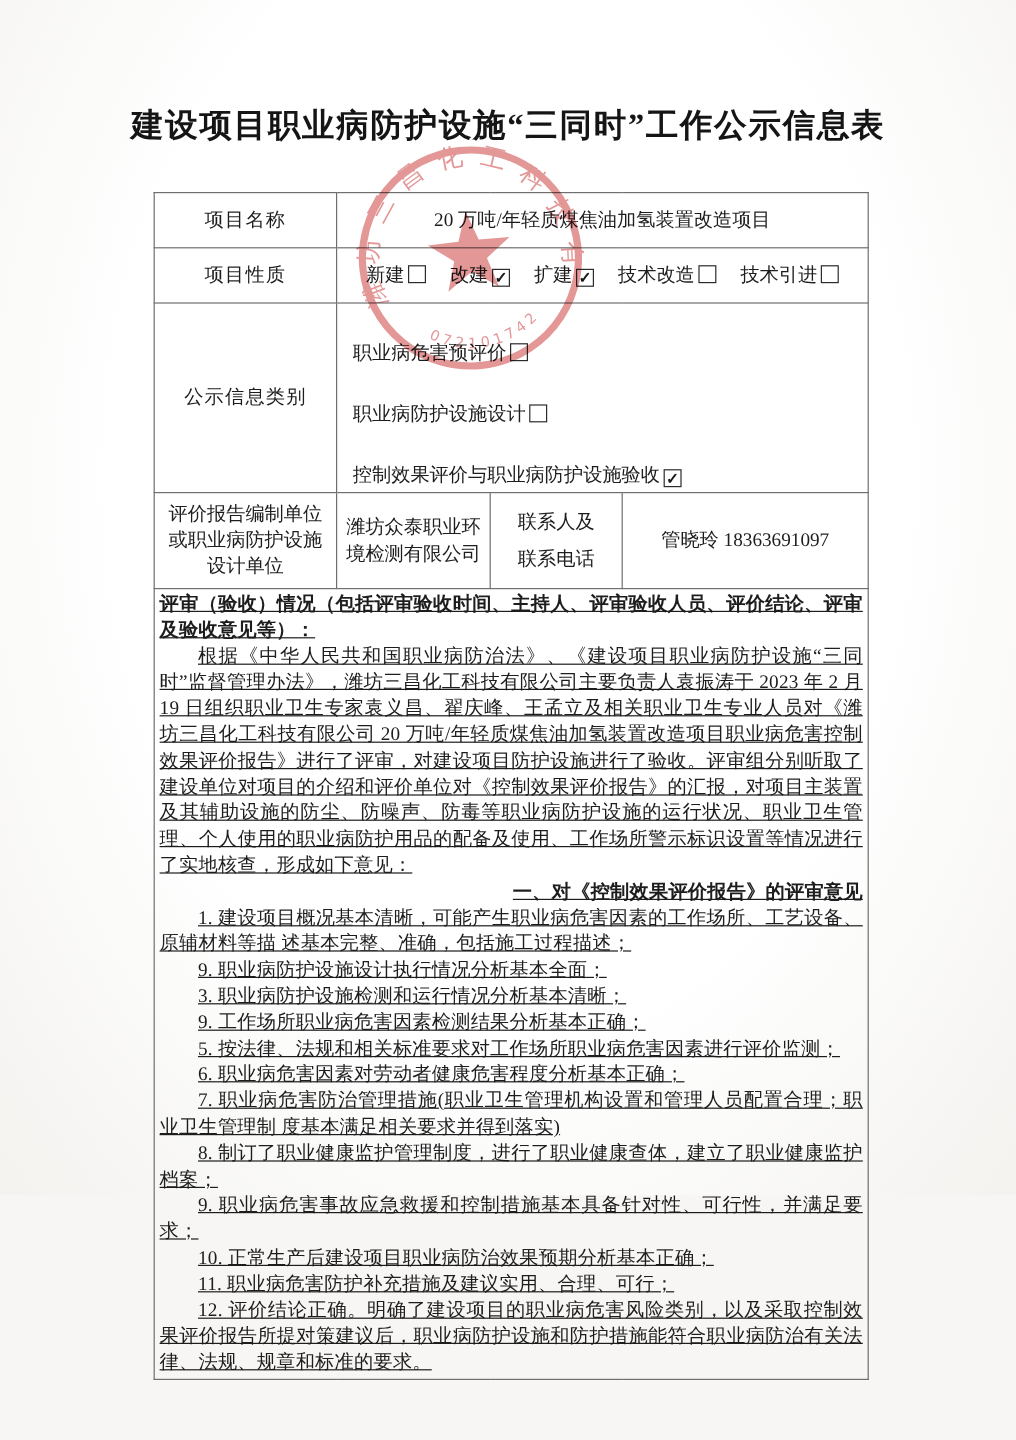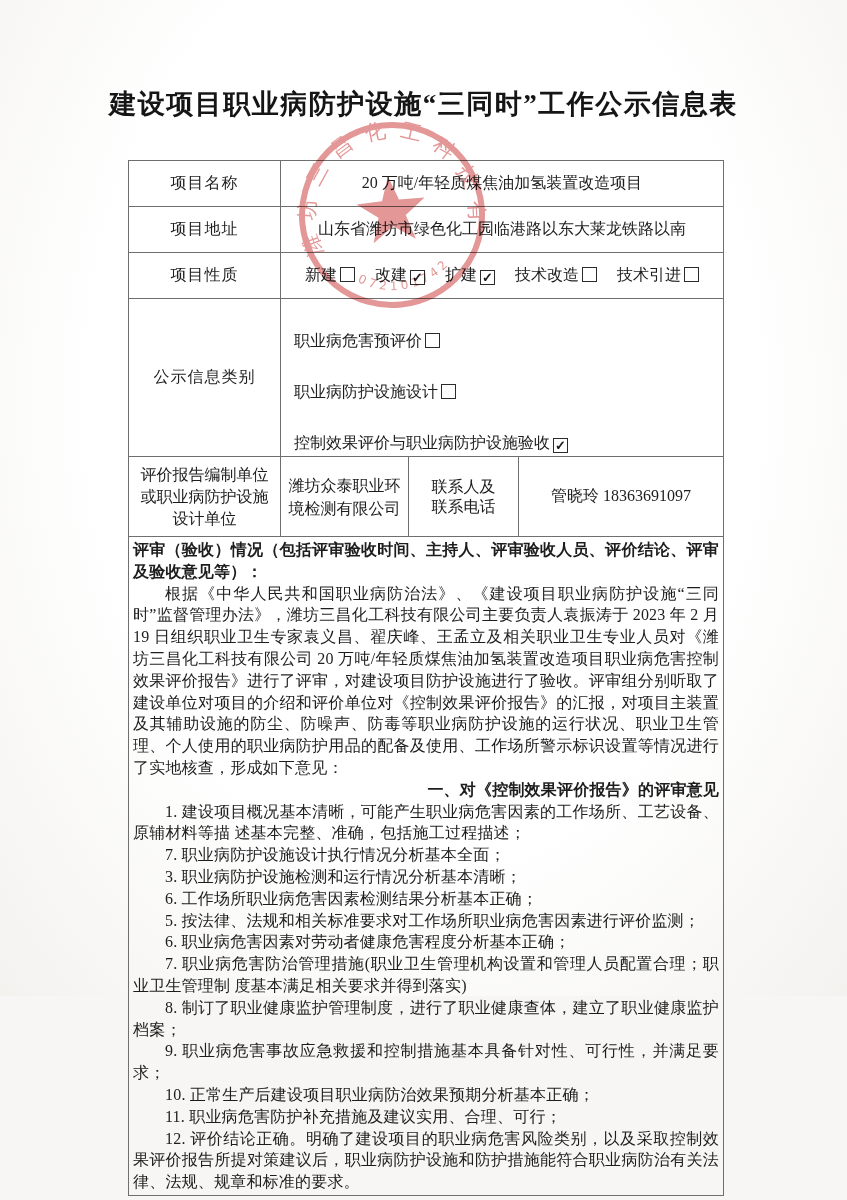--- a/index.html
+++ b/index.html
@@ -23,37 +23,37 @@
     position:absolute;left:128px;top:160px;width:595px;
     border-collapse:collapse;table-layout:fixed;
     font-size:16px;color:#1d1d1d;
   }
   table.doc-table td{
     border:1px solid #6f6f6f;
     text-align:center;vertical-align:middle;
     padding:2px 4px;
   }
   td.lbl{letter-spacing:1px;margin-top:40px;}
-  td.contact-lbl{white-space:pre-line;line-height:20px;}
+  td.contact-lbl{white-space:pre-line;line-height:31px;}
   .opt{white-space:nowrap;margin:0 8px;}
   .cb{
     display:inline-block;width:13px;height:13px;
     border:1.5px solid #2b2b2b;margin-left:3px;
     vertical-align:-2px;line-height:13px;font-size:13px;
     font-weight:bold;text-align:center;color:#1a1a1a;
   }
   .pub-cell{text-align:left !important;padding-left:13px !important;}
   .pub-line{line-height:23px;text-align:left;margin-top:28px;}
   td.review-cell{
     text-align:left;vertical-align:top;
     padding:6px 11px 8px 12px;
   }
   .review-cell p{
     margin:0;text-indent:2em;text-align:justify;
-    line-height:21.8px;letter-spacing:0.2px;
+    line-height:21.8px;letter-spacing:0.2px;text-decoration:underline;
   }
   .review-cell p.review-heading{font-weight:bold;text-indent:0;}
   .review-cell p.section-title{font-weight:bold;text-align:right;}
   .stamp{
     position:absolute;left:292px;top:115px;width:200px;height:200px;
     opacity:0.58;mix-blend-mode:multiply;
     transform:rotate(-6deg);pointer-events:none;
   }
 </style>
 </head>
@@ -70,24 +70,20 @@
         <col style="width:110px">
         <col style="width:205px">
     </colgroup>
 
     <tbody>
         <tr style="height:46px">
       <td class="lbl">项目名称</td>
       <td colspan="3">20 万吨/年轻质煤焦油加氢装置改造项目</td>
     </tr>
 
-    <tr style="height:46px">
-      <td class="lbl">项目地址</td>
-      <td colspan="3">山东省潍坊市绿色化工园临港路以东大莱龙铁路以南</td>
-    </tr>
 
     <tr style="height:46px">
       <td class="lbl">项目性质</td>
       <td colspan="3">
         <span class="opt"><span>新建</span><span class="cb"></span></span>
         <span class="opt"><span>改建</span><span class="cb checked">✓</span></span>
         <span class="opt"><span>扩建</span><span class="cb checked">✓</span></span>
         <span class="opt"><span>技术改造</span><span class="cb"></span></span>
         <span class="opt"><span>技术引进</span><span class="cb"></span></span>
       </td>
@@ -110,23 +106,23 @@
 联系电话</td>
       <td>管晓玲 18363691097</td>
     </tr>
 
     <tr style="height:636px">
       <td colspan="4" class="review-cell">
         <p class="review-heading">评审（验收）情况（包括评审验收时间、主持人、评审验收人员、评价结论、评审及验收意见等）：</p>
         <p>根据《中华人民共和国职业病防治法》、《建设项目职业病防护设施“三同时”监督管理办法》，潍坊三昌化工科技有限公司主要负责人袁振涛于 2023 年 2 月 19 日组织职业卫生专家袁义昌、翟庆峰、王孟立及相关职业卫生专业人员对《潍坊三昌化工科技有限公司 20 万吨/年轻质煤焦油加氢装置改造项目职业病危害控制效果评价报告》进行了评审，对建设项目防护设施进行了验收。评审组分别听取了建设单位对项目的介绍和评价单位对《控制效果评价报告》的汇报，对项目主装置及其辅助设施的防尘、防噪声、防毒等职业病防护设施的运行状况、职业卫生管理、个人使用的职业病防护用品的配备及使用、工作场所警示标识设置等情况进行了实地核查，形成如下意见：</p>
         <p class="section-title">一、对《控制效果评价报告》的评审意见</p>
         <p>1. 建设项目概况基本清晰，可能产生职业病危害因素的工作场所、工艺设备、原辅材料等描 述基本完整、准确，包括施工过程描述；</p>
-        <p>7. 职业病防护设施设计执行情况分析基本全面；</p>
+        <p>9. 职业病防护设施设计执行情况分析基本全面；</p>
         <p>3. 职业病防护设施检测和运行情况分析基本清晰；</p>
-        <p>6. 工作场所职业病危害因素检测结果分析基本正确；</p>
+        <p>9. 工作场所职业病危害因素检测结果分析基本正确；</p>
         <p>5. 按法律、法规和相关标准要求对工作场所职业病危害因素进行评价监测；</p>
         <p>6. 职业病危害因素对劳动者健康危害程度分析基本正确；</p>
         <p>7. 职业病危害防治管理措施(职业卫生管理机构设置和管理人员配置合理；职业卫生管理制 度基本满足相关要求并得到落实)</p>
         <p>8. 制订了职业健康监护管理制度，进行了职业健康查体，建立了职业健康监护档案；</p>
         <p>9. 职业病危害事故应急救援和控制措施基本具备针对性、可行性，并满足要求；</p>
         <p>10. 正常生产后建设项目职业病防治效果预期分析基本正确；</p>
         <p>11. 职业病危害防护补充措施及建议实用、合理、可行；</p>
         <p>12. 评价结论正确。明确了建设项目的职业病危害风险类别，以及采取控制效果评价报告所提对策建议后，职业病防护设施和防护措施能符合职业病防治有关法律、法规、规章和标准的要求。</p>
       </td>
     </tr>

